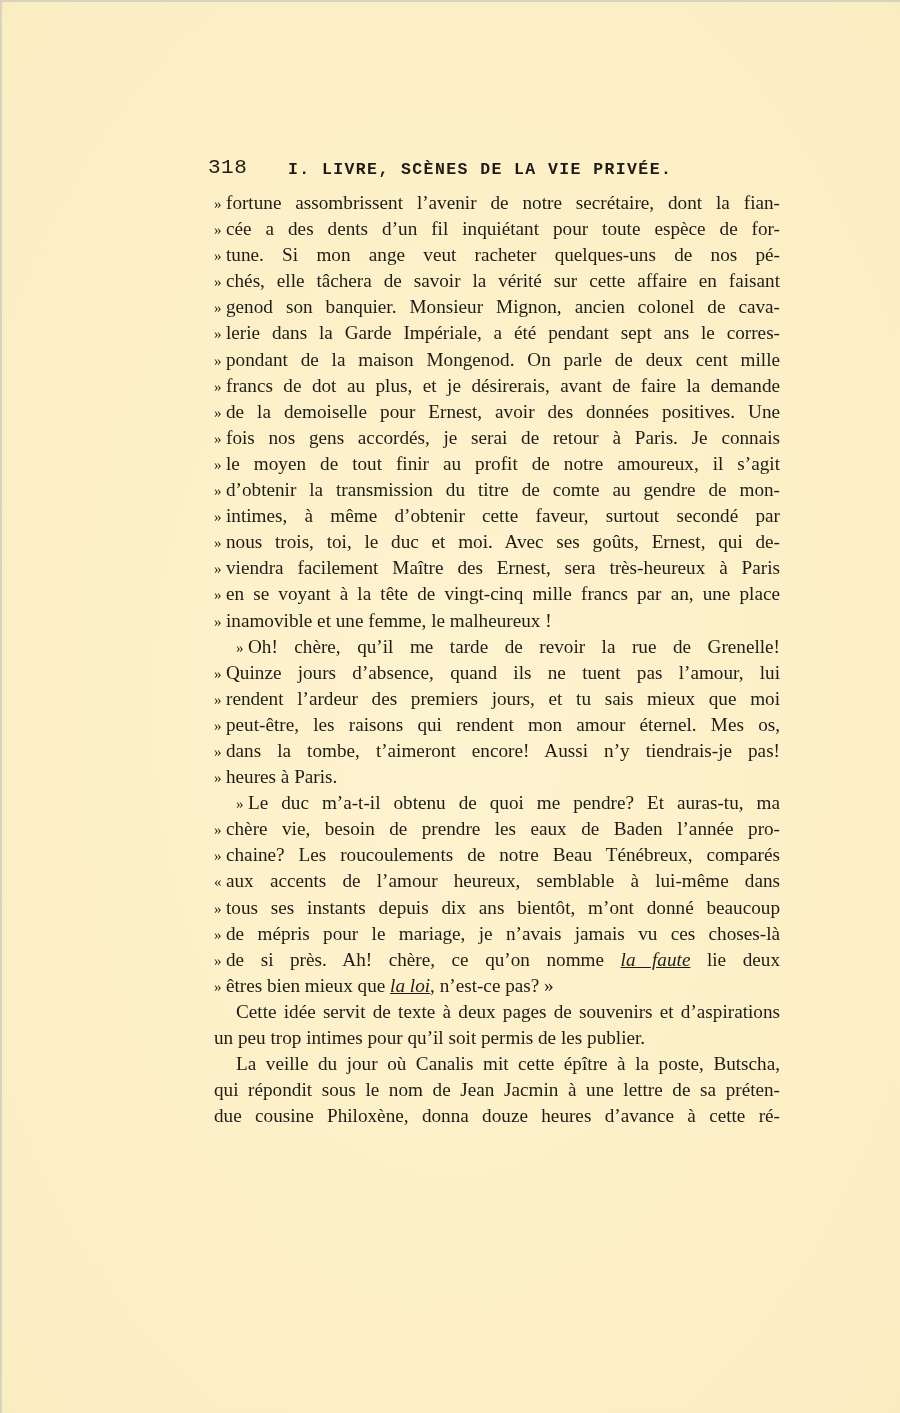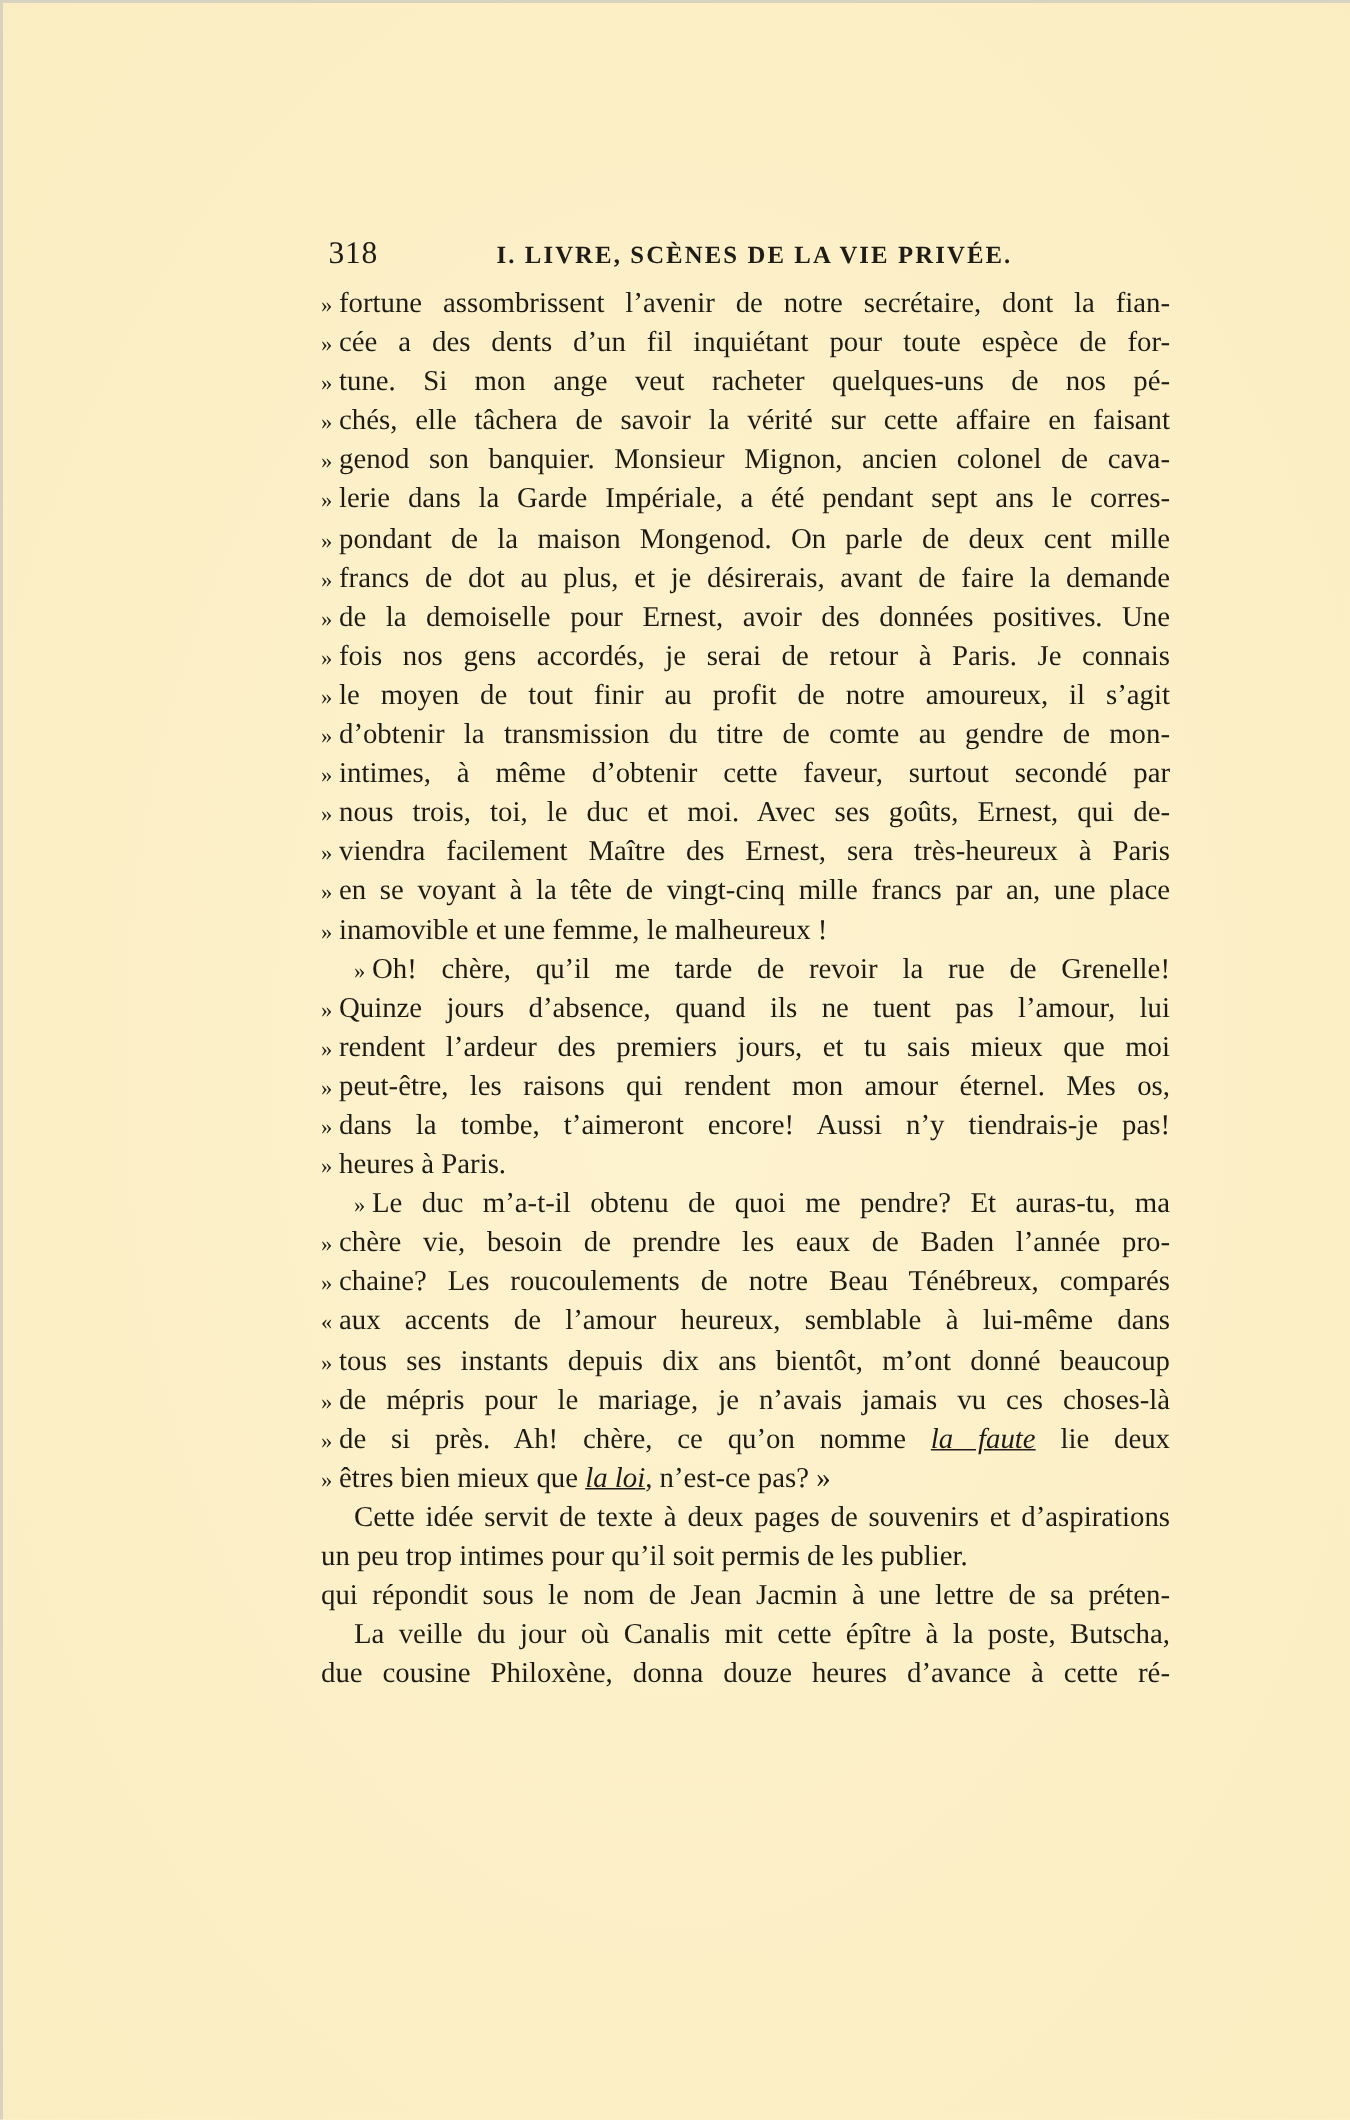--- a/index.html
+++ b/index.html
@@ -12,31 +12,30 @@
       color: #1f1c16;
     }
     .page-edge {
       position: absolute; left: 0; top: 0; width: 900px; height: 1413px;
       box-sizing: border-box;
       border-left: 2px solid #d8d2c0;
       border-top: 2px solid #d8d2c0;
       background: radial-gradient(ellipse at 50% 50%, #fdf3cf 0%, #fcefc6 70%, #fbedc2 100%);
     }
     .header {
-      position: absolute; left: 219px; top: 156px; width: 572px; height: 30px;
+      position: absolute; left: 208px; top: 156px; width: 572px; height: 30px; font-family: Liberation Mono, monospace;
     }
     .page-number {
       position: absolute; left: 0; top: 0;
       font-size: 21px; letter-spacing: 0.5px;
     }
     .running-head {
       position: absolute; left: 80px; top: 4px;
       font-size: 16.5px; font-weight: bold; letter-spacing: 1.4px;
       font-variant: small-caps;
-      margin-left: 32px;
     }
     .body-text {
       position: absolute; left: 214px; top: 190px; width: 566px;
       font-size: 19.2px; line-height: 26.1px;
     }
     .line {
       display: block; white-space: nowrap;
       text-align: justify; text-align-last: justify;
       height: 26.1px;
     }
@@ -96,17 +95,17 @@
     <span class="line"><span class="q">»</span><span>de si près. Ah! chère, ce qu’on nomme </span><em>la faute</em><span> lie deux</span></span>
     <span class="line last"><span class="q">»</span><span>êtres bien mieux que </span><em>la loi</em><span>, n’est-ce pas? »</span></span>
   </div>
 
   <div>
     <span class="line indent">Cette idée servit de texte à deux pages de souvenirs et d’aspirations</span>
     <span class="line last">un peu trop intimes pour qu’il soit permis de les publier.</span>
   </div>
 
   <div>
+    <span class="line indent">La veille du jour où Canalis mit cette épître à la poste, Butscha,</span>
     <span class="line">qui répondit sous le nom de Jean Jacmin à une lettre de sa préten-</span>
-    <span class="line indent">La veille du jour où Canalis mit cette épître à la poste, Butscha,</span>
     <span class="line">due cousine Philoxène, donna douze heures d’avance à cette ré-</span>
   </div>
 </div>
 
 </body></html>

